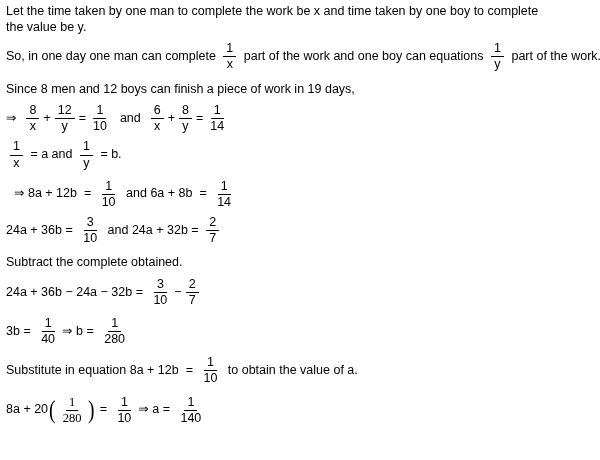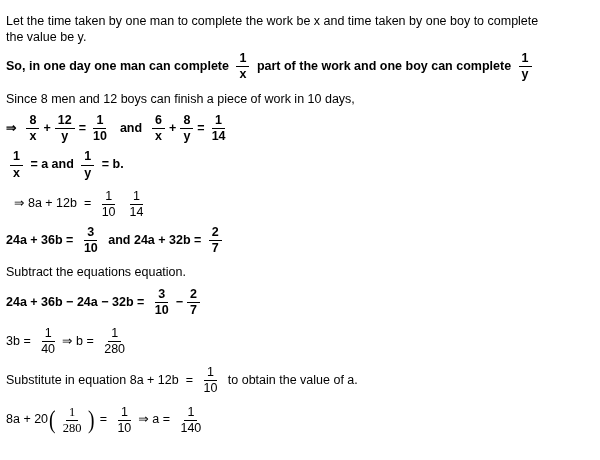--- a/index.html
+++ b/index.html
@@ -13,21 +13,21 @@
     font-family: "Liberation Sans", sans-serif;
     font-size: 12.5px;
     color: #000000;
     overflow: hidden;
   }
   .page {
     position: relative;
     width: 600px;
     height: 358px;
     box-sizing: border-box;
-    padding: 14px 6px 0 6px;
+    padding: 4px 6px 0 6px;
   }
   .line {
     display: flex;
     align-items: center;
     flex-wrap: nowrap;
     white-space: nowrap;
     line-height: 1.25;
   }
   .para {
     margin-bottom: 6px;
@@ -63,21 +63,21 @@
     font-size: 26px;
     line-height: 1;
     font-family: "Liberation Serif", serif;
     font-weight: 300;
   }
   .paren .pl, .paren .pr {
     transform: scaleX(0.75);
     display: inline-block;
   }
   .spacer6 { width: 6px; display: inline-block; }
-  .rowgap { margin-top: 7px; font-weight: bold; }
+  .rowgap { margin-top: 7px; }
   .rowgap-lg { margin-top: 10px; }
   .indent { padding-left: 8px; }
 </style>
 </head>
 <body>
 
 <div class="page">
 
   <div class="line">
     <span class="txt">Let the time taken by one man to complete the work be x and time taken by one boy to complete</span>
@@ -85,29 +85,30 @@
   <div class="line para">
     <span class="txt">the value be y.</span>
   </div>
 
   <div class="line para rowgap">
     <span class="txt">So, in one day one man can complete </span>
     <span class="frac">
       <span class="num">1</span>
       <span class="den">x</span>
     </span>
-    <span class="txt"> part of the work and one boy can complete </span>
-    <span class="frac">
-      <span class="num">1</span>
-      <span class="den">y</span>
-    </span>
-  </div>
-
-  <div class="line rowgap-lg">
-    <span class="txt">Since 8 men and 12 boys can finish a piece of work in 10 days,</span>
+    <span class="txt"> part of the work and one boy can equations </span>
+    <span class="frac">
+      <span class="num">1</span>
+      <span class="den">y</span>
+    </span>
+    <span class="txt"> part of the work.</span>
+  </div>
+
+  <div class="line rowgap-lg">
+    <span class="txt">Since 8 men and 12 boys can finish a piece of work in 19 days,</span>
   </div>
 
   <div class="line rowgap">
     <span class="txt">⇒</span>
     <span class="spacer6"></span>
     <span class="frac">
       <span class="num">8</span>
       <span class="den">x</span>
     </span>
     <span class="txt">+</span>
@@ -151,20 +152,21 @@
     </span>
     <span class="txt"> = b.</span>
   </div>
 
   <div class="line rowgap-lg indent">
     <span class="txt">⇒ 8a + 12b  = </span>
     <span class="frac">
       <span class="num">1</span>
       <span class="den">10</span>
     </span>
+    <span class="txt"> and 6a + 8b  = </span>
     <span class="frac">
       <span class="num">1</span>
       <span class="den">14</span>
     </span>
   </div>
 
 
   <div class="line rowgap">
     <span class="txt">24a + 36b = </span>
     <span class="frac">
@@ -172,21 +174,21 @@
       <span class="den">10</span>
     </span>
     <span class="txt"> and 24a + 32b = </span>
     <span class="frac">
       <span class="num">2</span>
       <span class="den">7</span>
     </span>
   </div>
 
   <div class="line rowgap-lg">
-    <span class="txt">Subtract the equations equation.</span>
+    <span class="txt">Subtract the complete obtained.</span>
   </div>
 
   <div class="line rowgap">
     <span class="txt">24a + 36b − 24a − 32b = </span>
     <span class="frac">
       <span class="num">3</span>
       <span class="den">10</span>
     </span>
     <span class="txt">−</span>
     <span class="frac">

